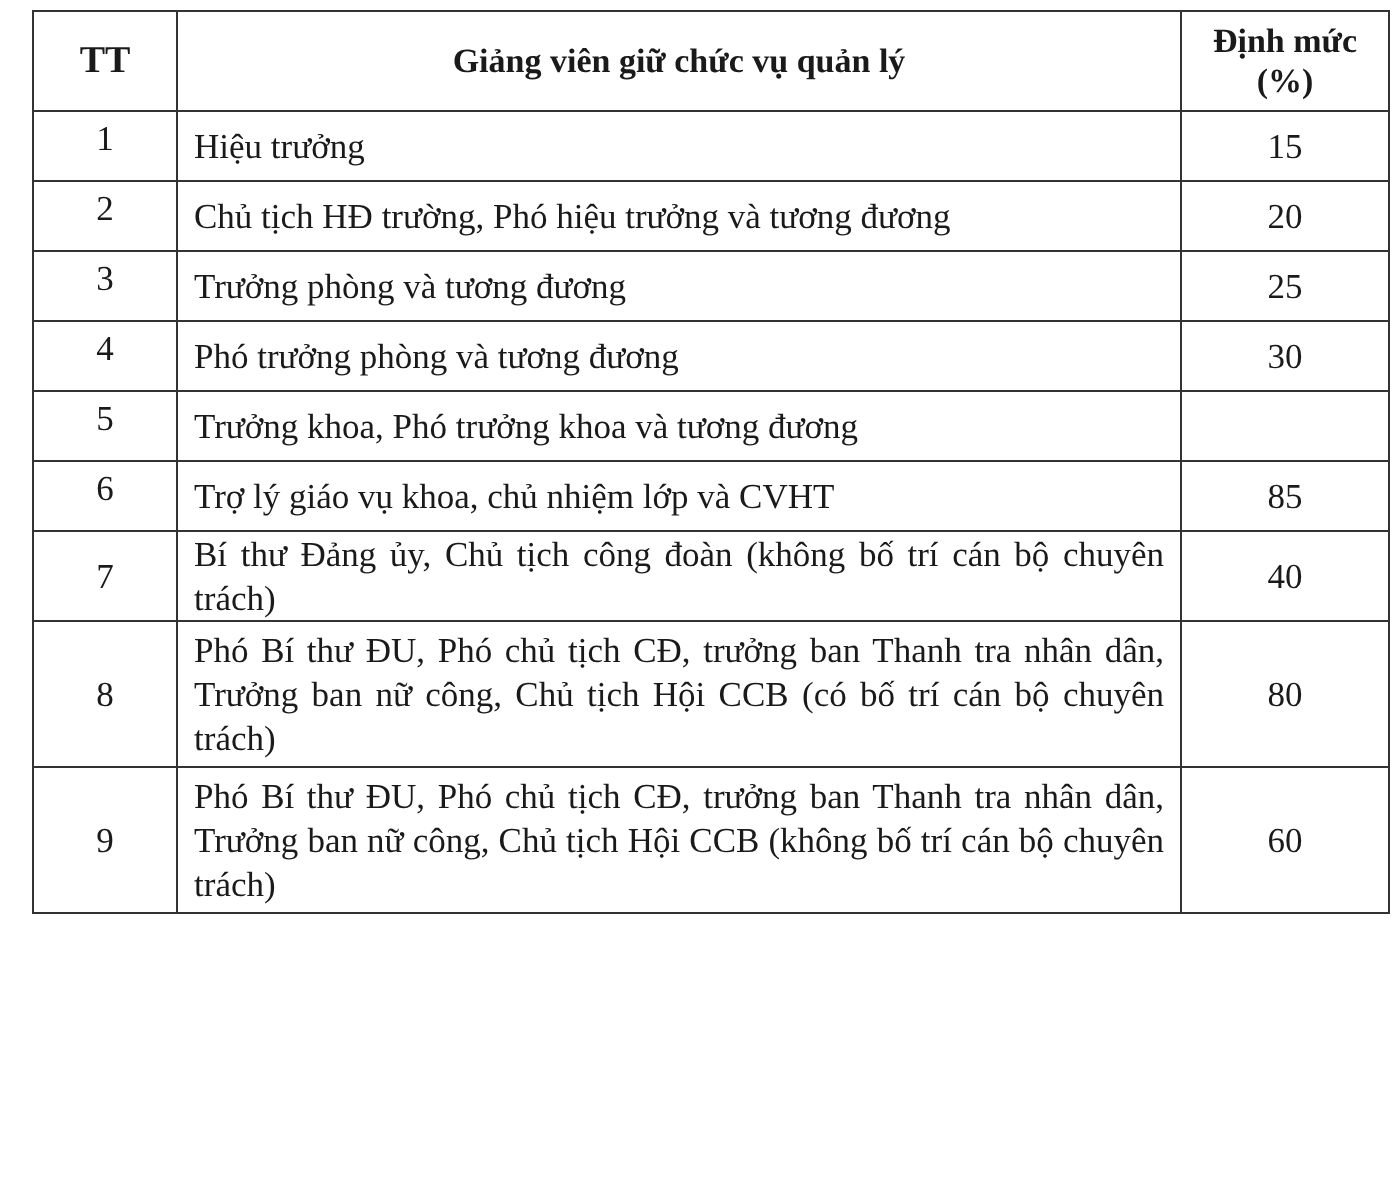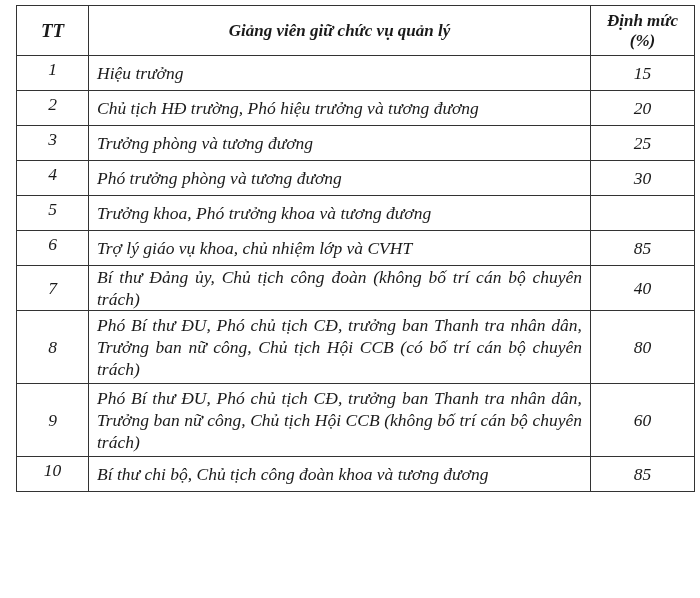--- a/index.html
+++ b/index.html
@@ -1,19 +1,19 @@
 <!DOCTYPE html>
 <html><head>
 <meta charset="utf-8">
 <style>
   html, body { margin:0; padding:0; background:#ffffff; }
   body { width:700px; height:598px; overflow:hidden; position:relative;
          font-family:"Liberation Serif","DejaVu Serif",serif; color:#1a1a1a; }
   table { position:absolute; left:16px; top:5px; width:678px;
-          border-collapse:collapse; table-layout:fixed; font-size:17.5px;font-style:italic; }
+          border-collapse:collapse; table-layout:fixed; font-size:17.5px; }
   td, th { border:1.6px solid #333; padding:0 8px; vertical-align:middle; }
   th { font-weight:bold; text-align:center; font-size:17px; }
   th.tt { font-size:19px; }
   col.c1 { width:72px; }
   col.c2 { width:502px; }
   col.c3 { width:104px; }
   td.num { text-align:center; vertical-align:top; padding-top:3px; }
   td.num.mid { vertical-align:middle; padding-top:0; }
   td.val { text-align:center; }
   td.desc { text-align:left; line-height:22px; }
@@ -82,19 +82,14 @@
     <tr class="h3">
       <td class="num mid">8</td>
       <td class="desc just">Phó Bí thư ĐU, Phó chủ tịch CĐ, trưởng ban Thanh tra nhân dân, Trưởng ban nữ công, Chủ tịch Hội CCB (có bố trí cán bộ chuyên trách)</td>
       <td class="val">80</td>
     </tr>
     <tr class="h3">
       <td class="num mid">9</td>
       <td class="desc just">Phó Bí thư ĐU, Phó chủ tịch CĐ, trưởng ban Thanh tra nhân dân, Trưởng ban nữ công, Chủ tịch Hội CCB (không bố trí cán bộ chuyên trách)</td>
       <td class="val">60</td>
     </tr>
-    <tr class="h1">
-      <td class="num">10</td>
-      <td class="desc">Bí thư chi bộ, Chủ tịch công đoàn khoa và tương đương</td>
-      <td class="val">85</td>
-    </tr>
   </tbody>
 </table>
 
 </body></html>

